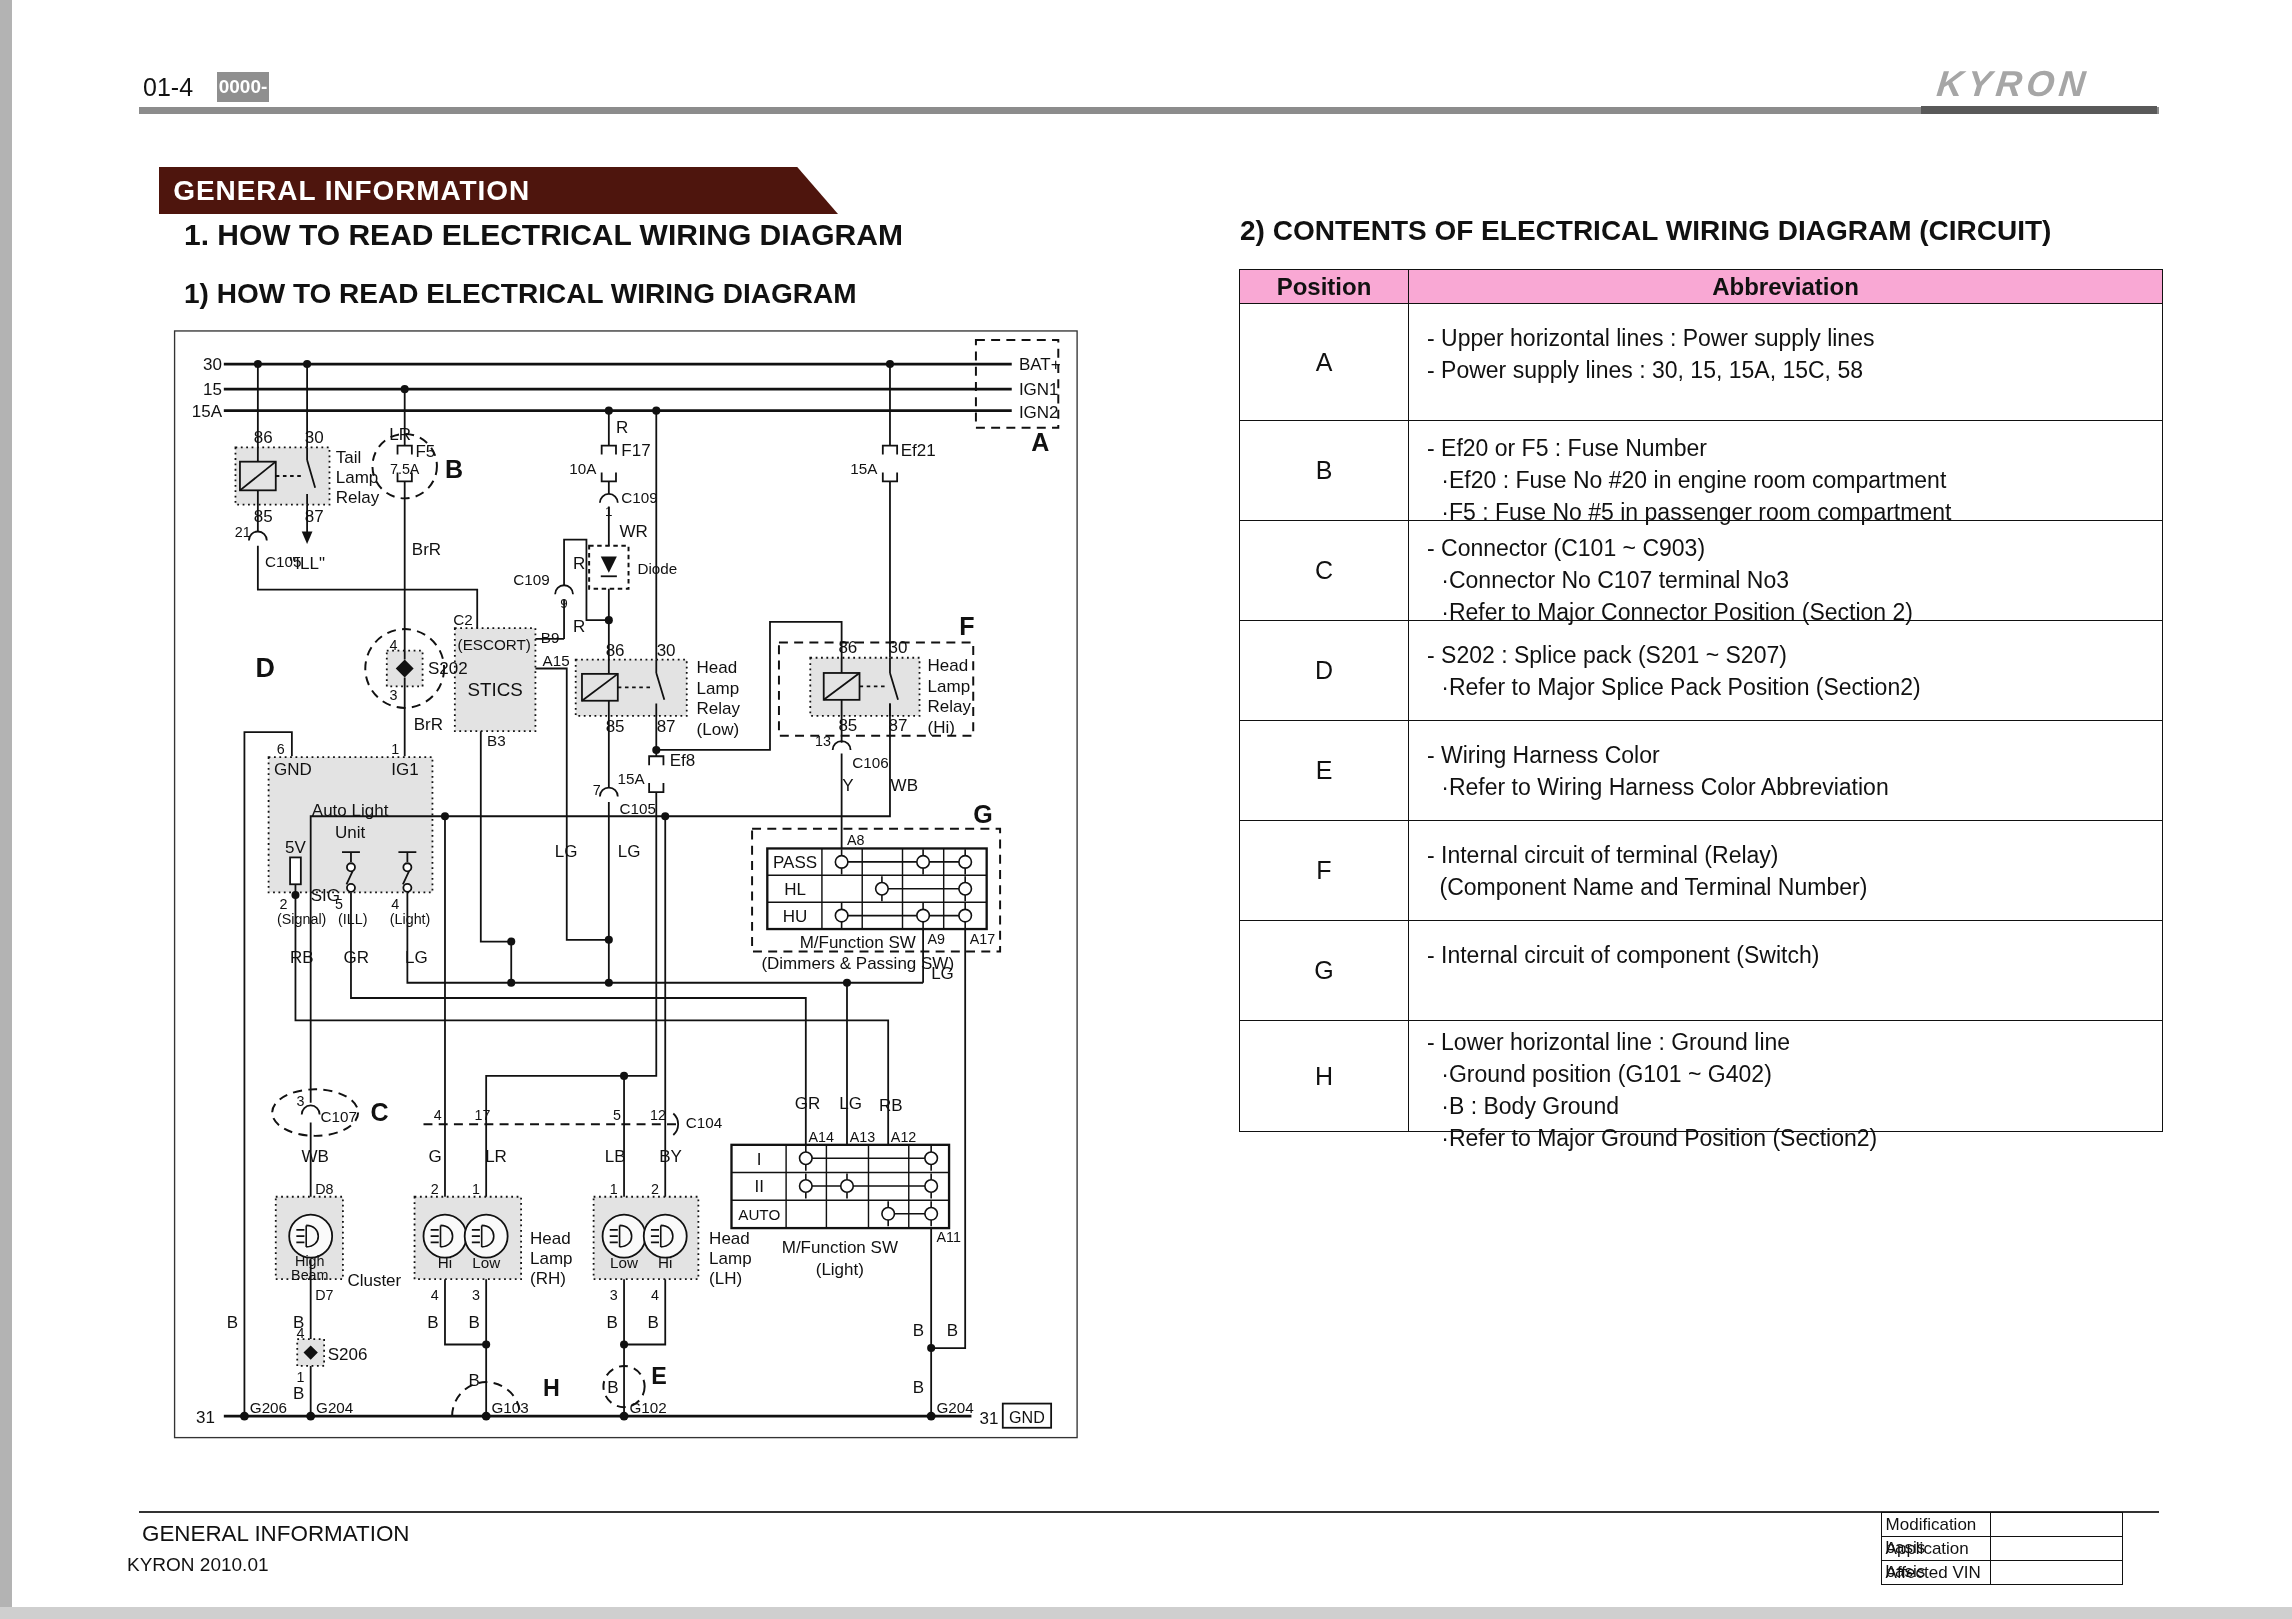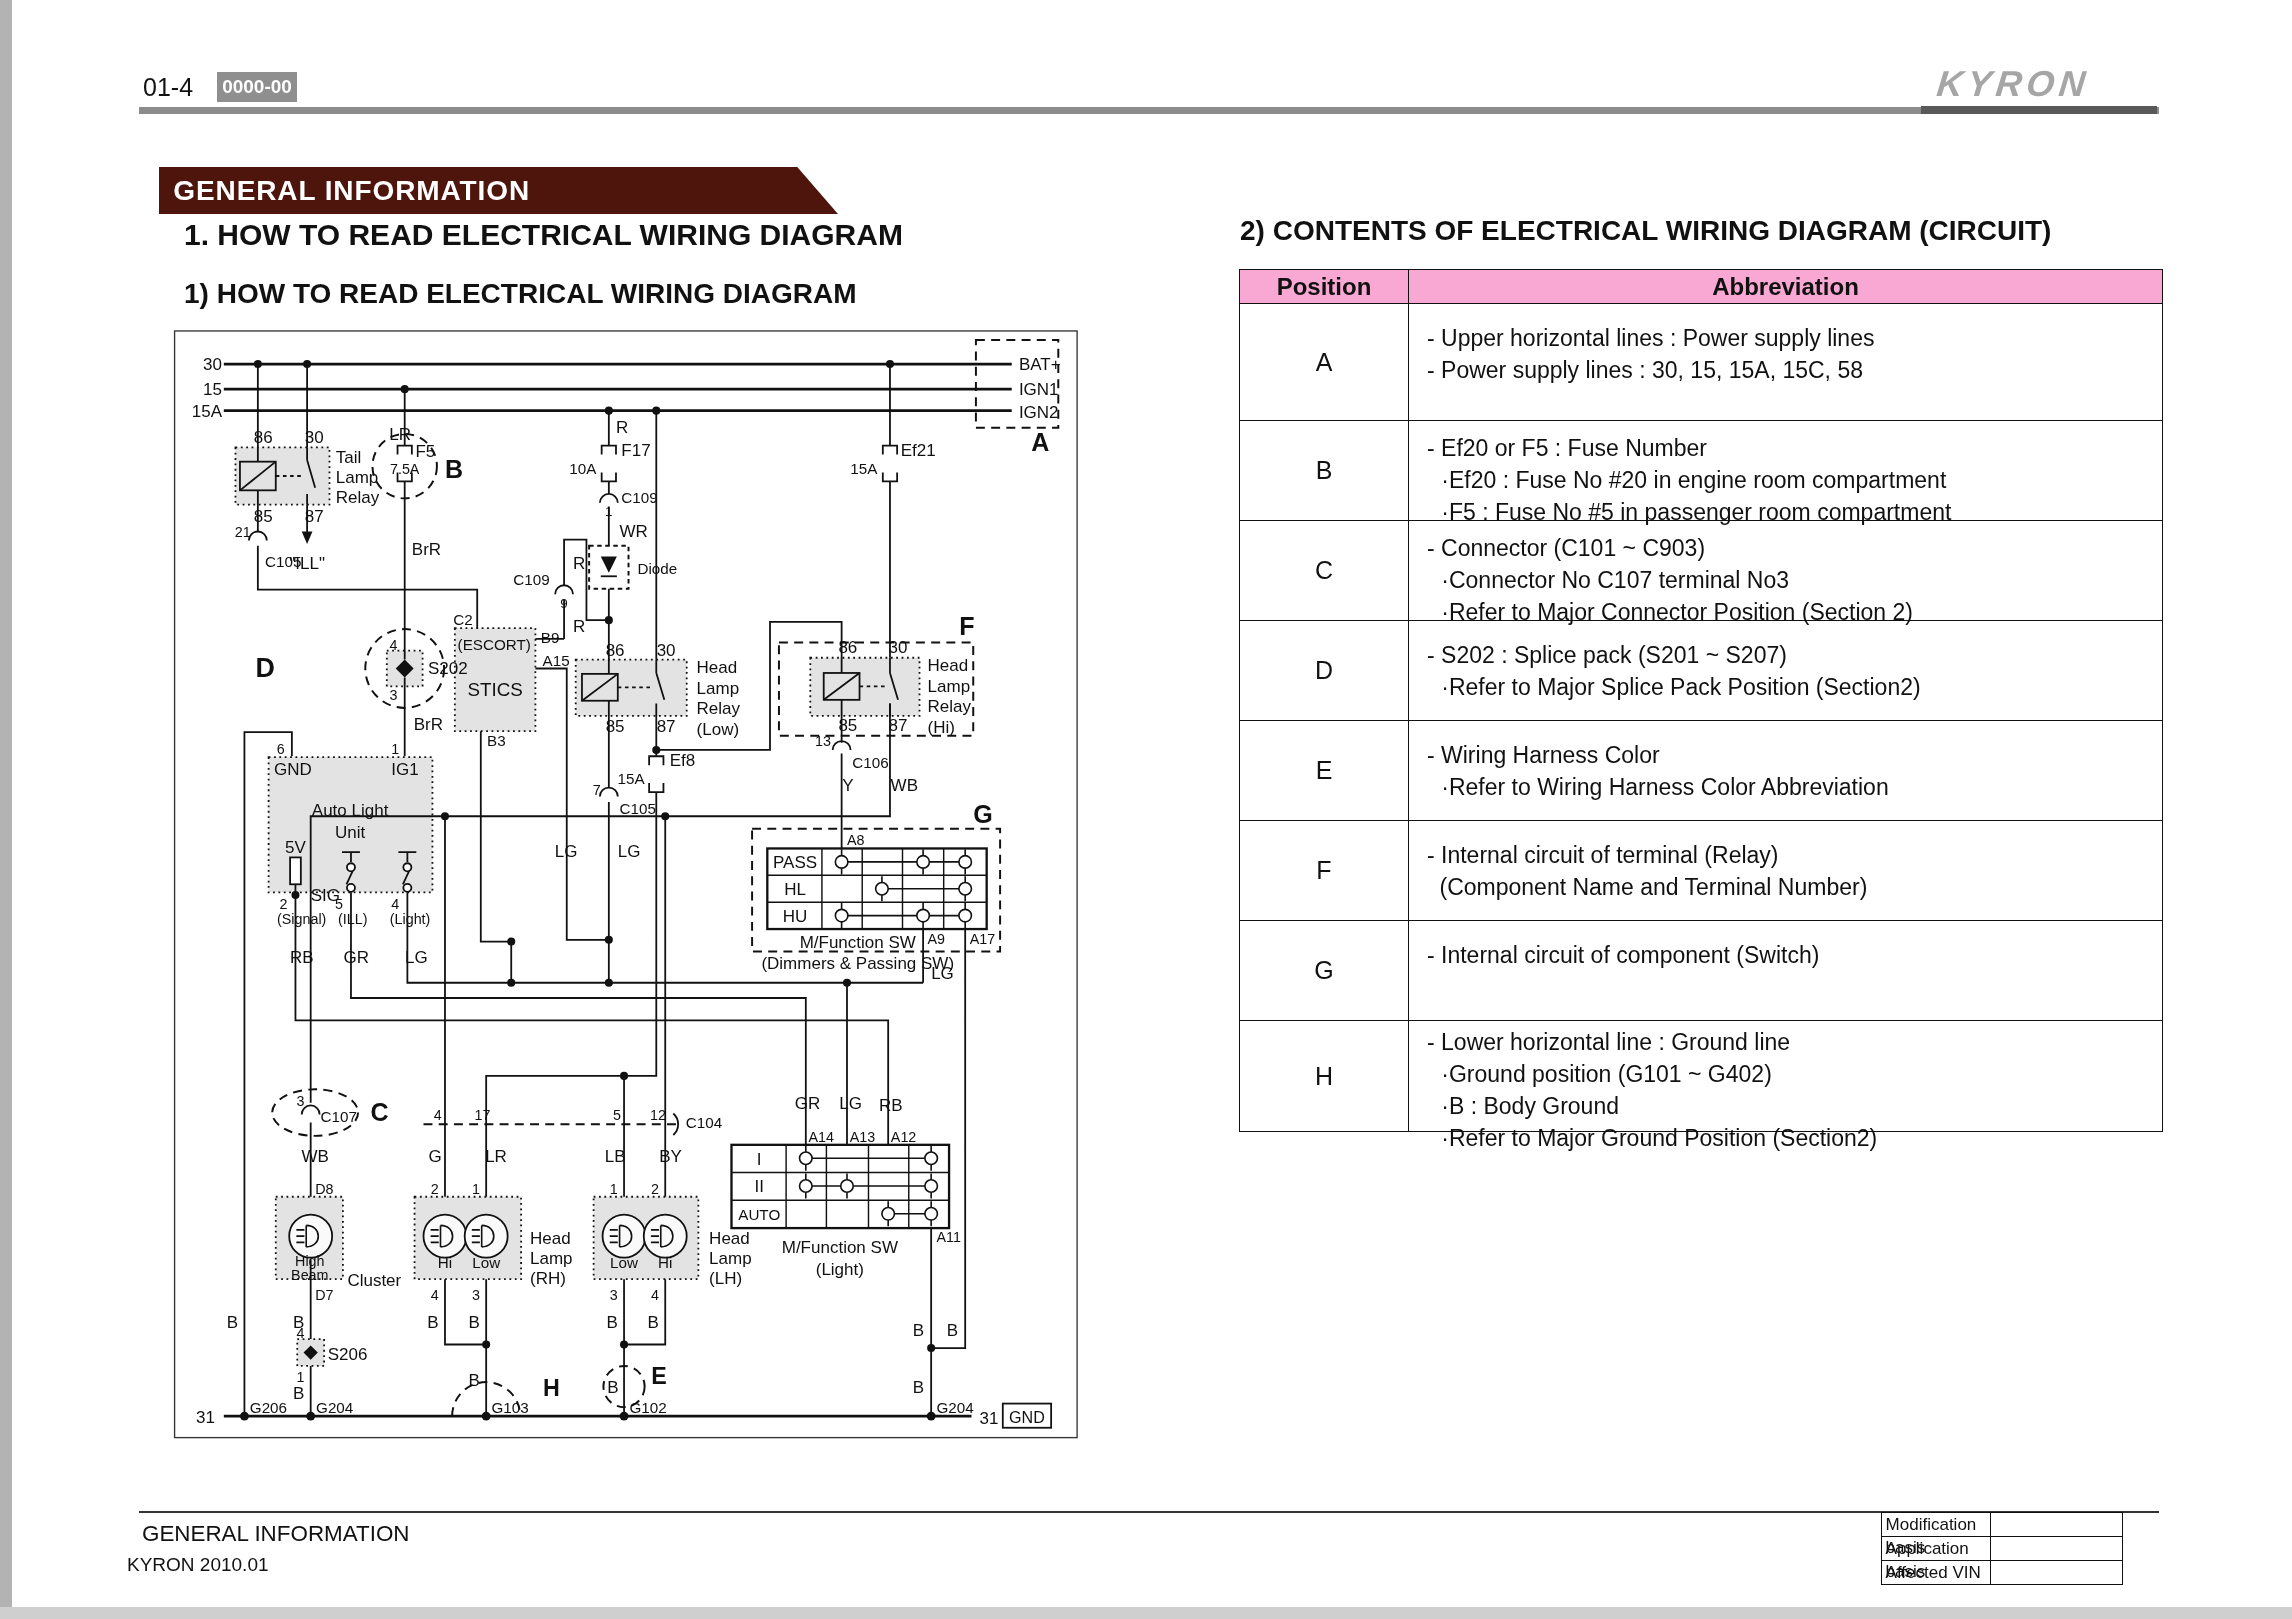--- a/index.html
+++ b/index.html
@@ -1,21 +1,21 @@
 <!DOCTYPE html>
 <html style="font-size:14.3px"><head>
 <meta charset="utf-8">
 <style>
   html,body{margin:0;padding:0;}
   body{width:2293px;height:1619px;position:relative;background:#ffffff;
        font-family:"Liberation Sans","DejaVu Sans",sans-serif;color:#111;overflow:hidden;}
   .edge-left{position:absolute;left:0;top:0;width:11.6px;height:1619px;background:#b3b3b3;}
   .edge-bottom{position:absolute;left:0;top:1607px;width:2293px;height:12.5px;background:#cfcfcf;}
   .pageno{position:absolute;left:143px;top:73px;font-size:25px;}
-  .badge{position:absolute;left:217px;top:72px;width:80px;height:30px;background:#8f8f8f;
+  .badge{position:absolute;left:217px;top:72px;width:52px;height:30px;background:#8f8f8f;
          color:#fff;font-weight:bold;font-size:19px;text-align:center;line-height:30px;}
   .toprule{position:absolute;left:139px;top:107px;width:2020px;height:7.2px;background:#8c8c8c;}
   .toprule-dark{position:absolute;left:1921px;top:106px;width:236px;height:8px;background:#595959;}
   .brand{position:absolute;left:1937px;top:63px;font-size:36px;font-weight:bold;font-style:italic;
          color:#a6a6a6;letter-spacing:4.5px;transform:skewX(-6deg);}
   .banner{position:absolute;left:159px;top:167px;width:679px;height:47px;background:#4e150d;
           clip-path:polygon(0 0,94% 0,100% 100%,0 100%);}
   .banner span{display:block;color:#fff;font-weight:bold;font-size:28px;line-height:47px;padding-left:14.3px;letter-spacing:0.9px;}
   .h1{position:absolute;left:184px;top:218px;font-size:30px;font-weight:bold;text-align:center;}
   .h2l{position:absolute;left:184px;top:278px;font-size:28px;font-weight:bold;}

